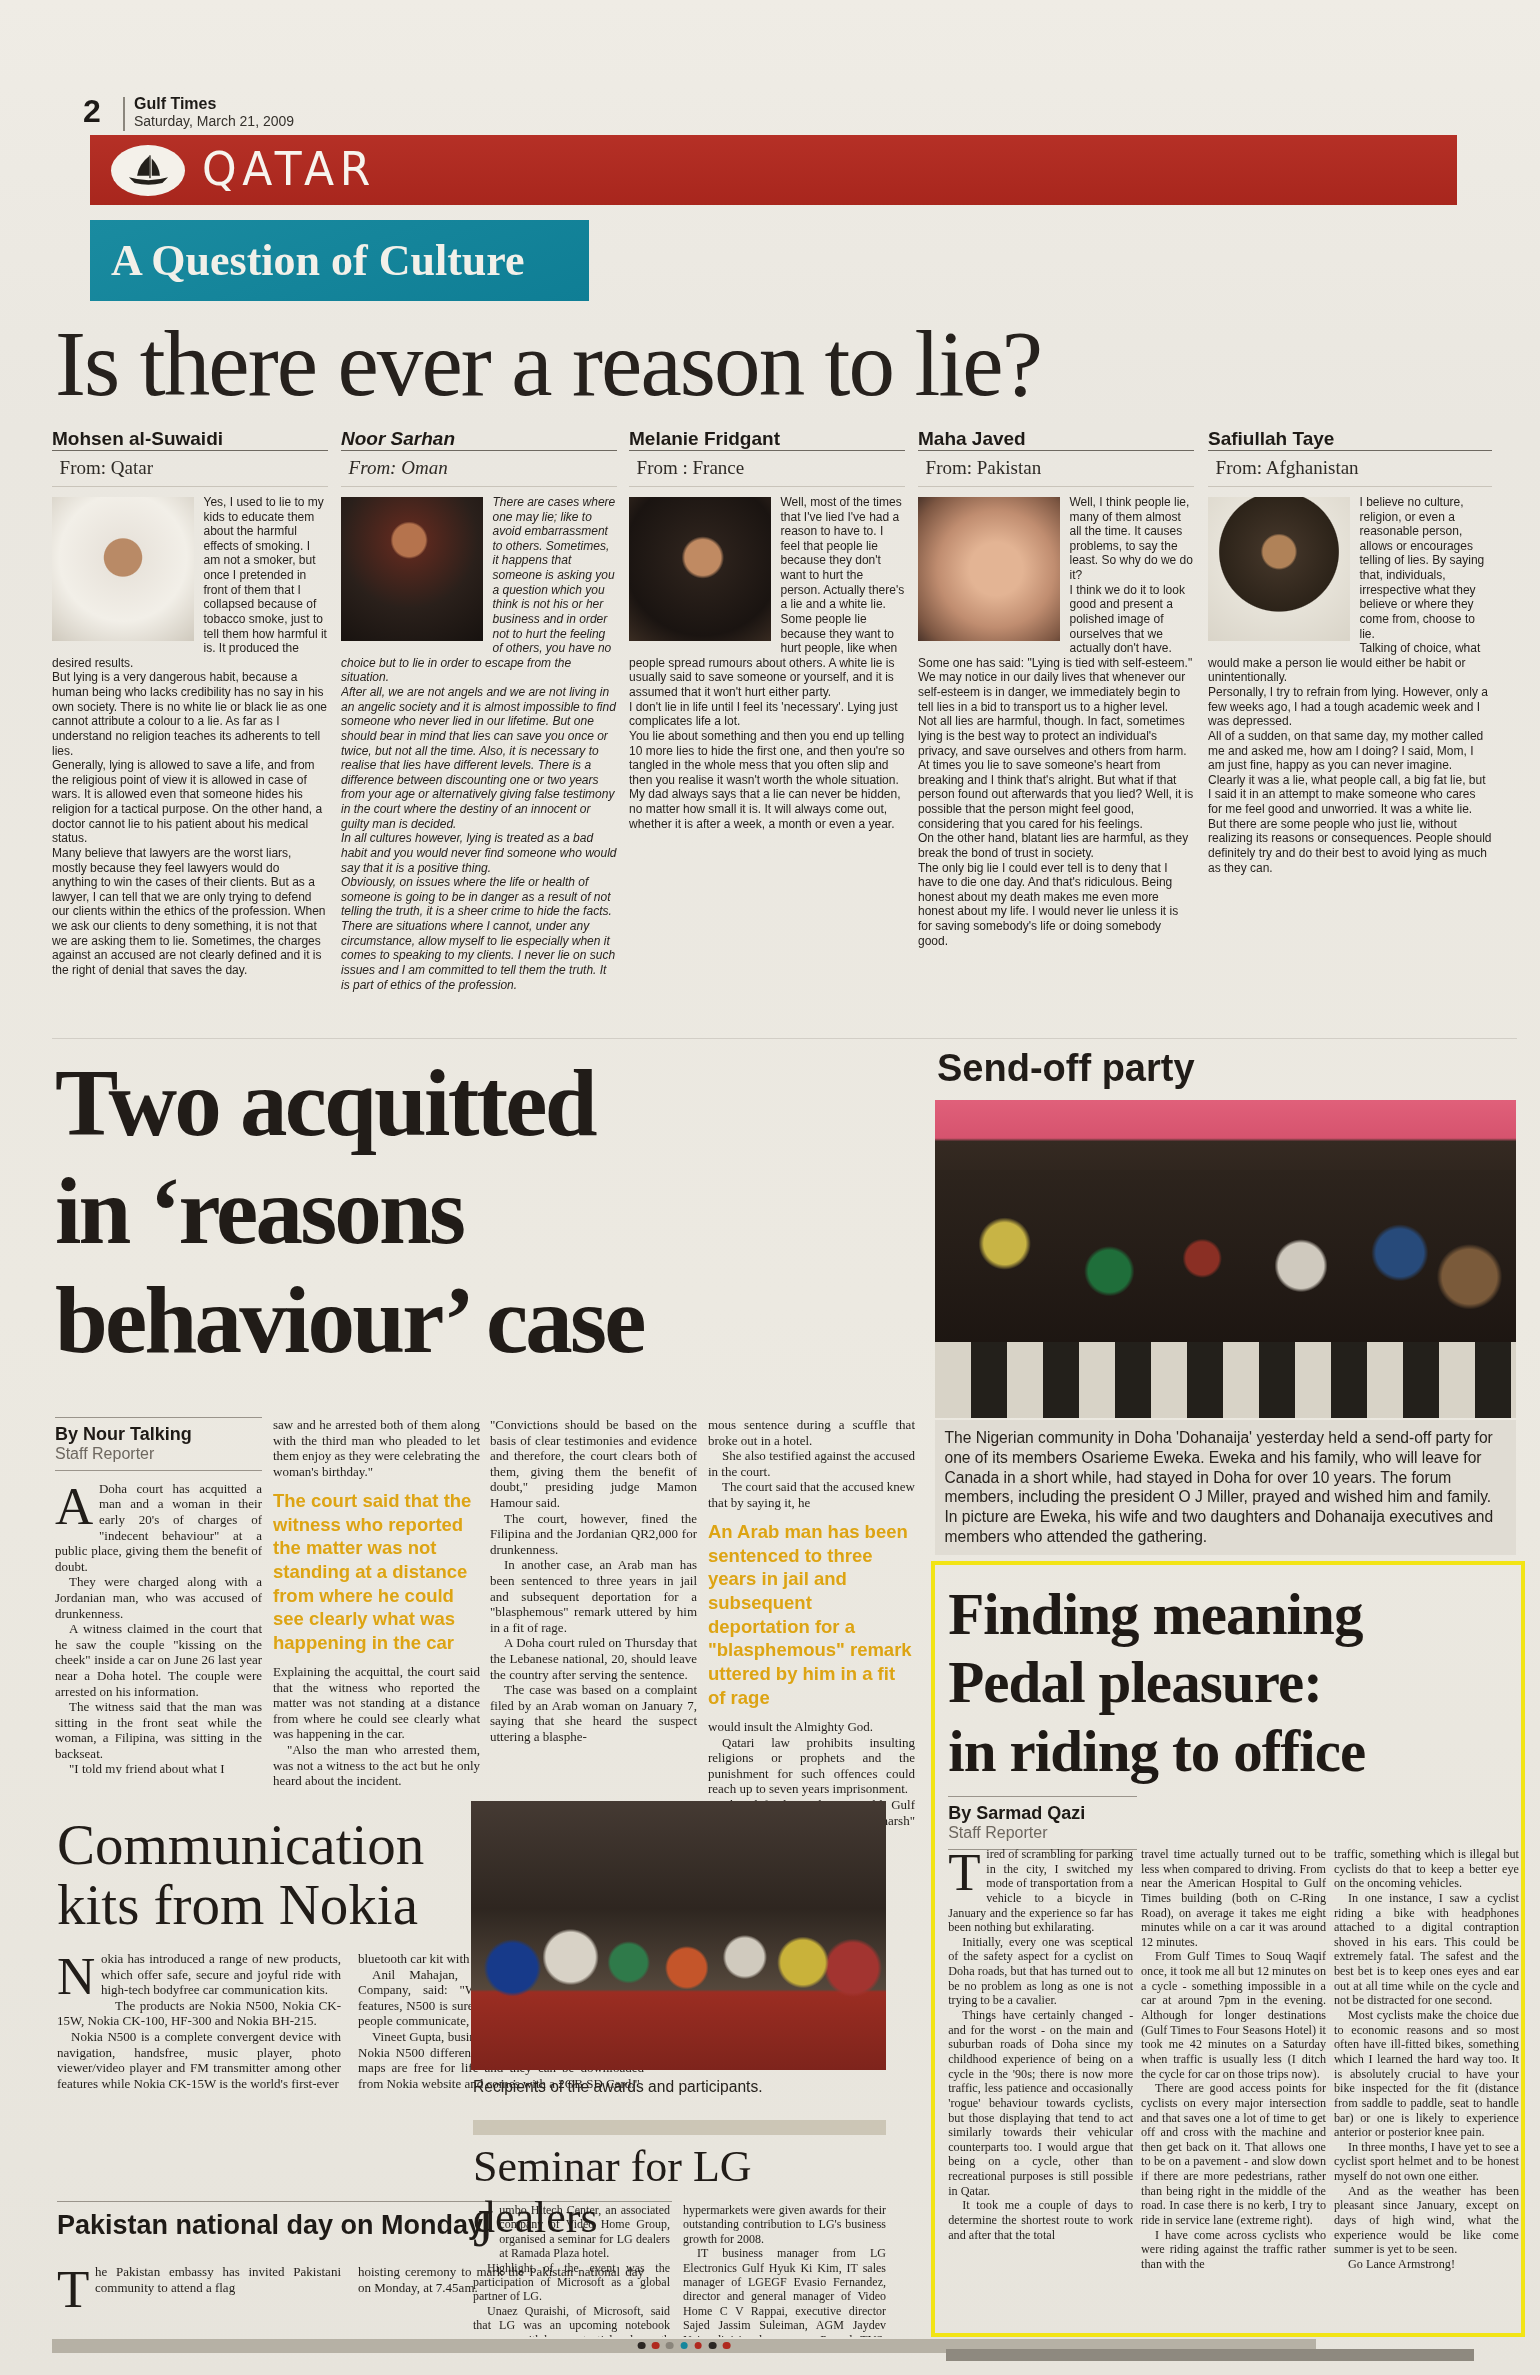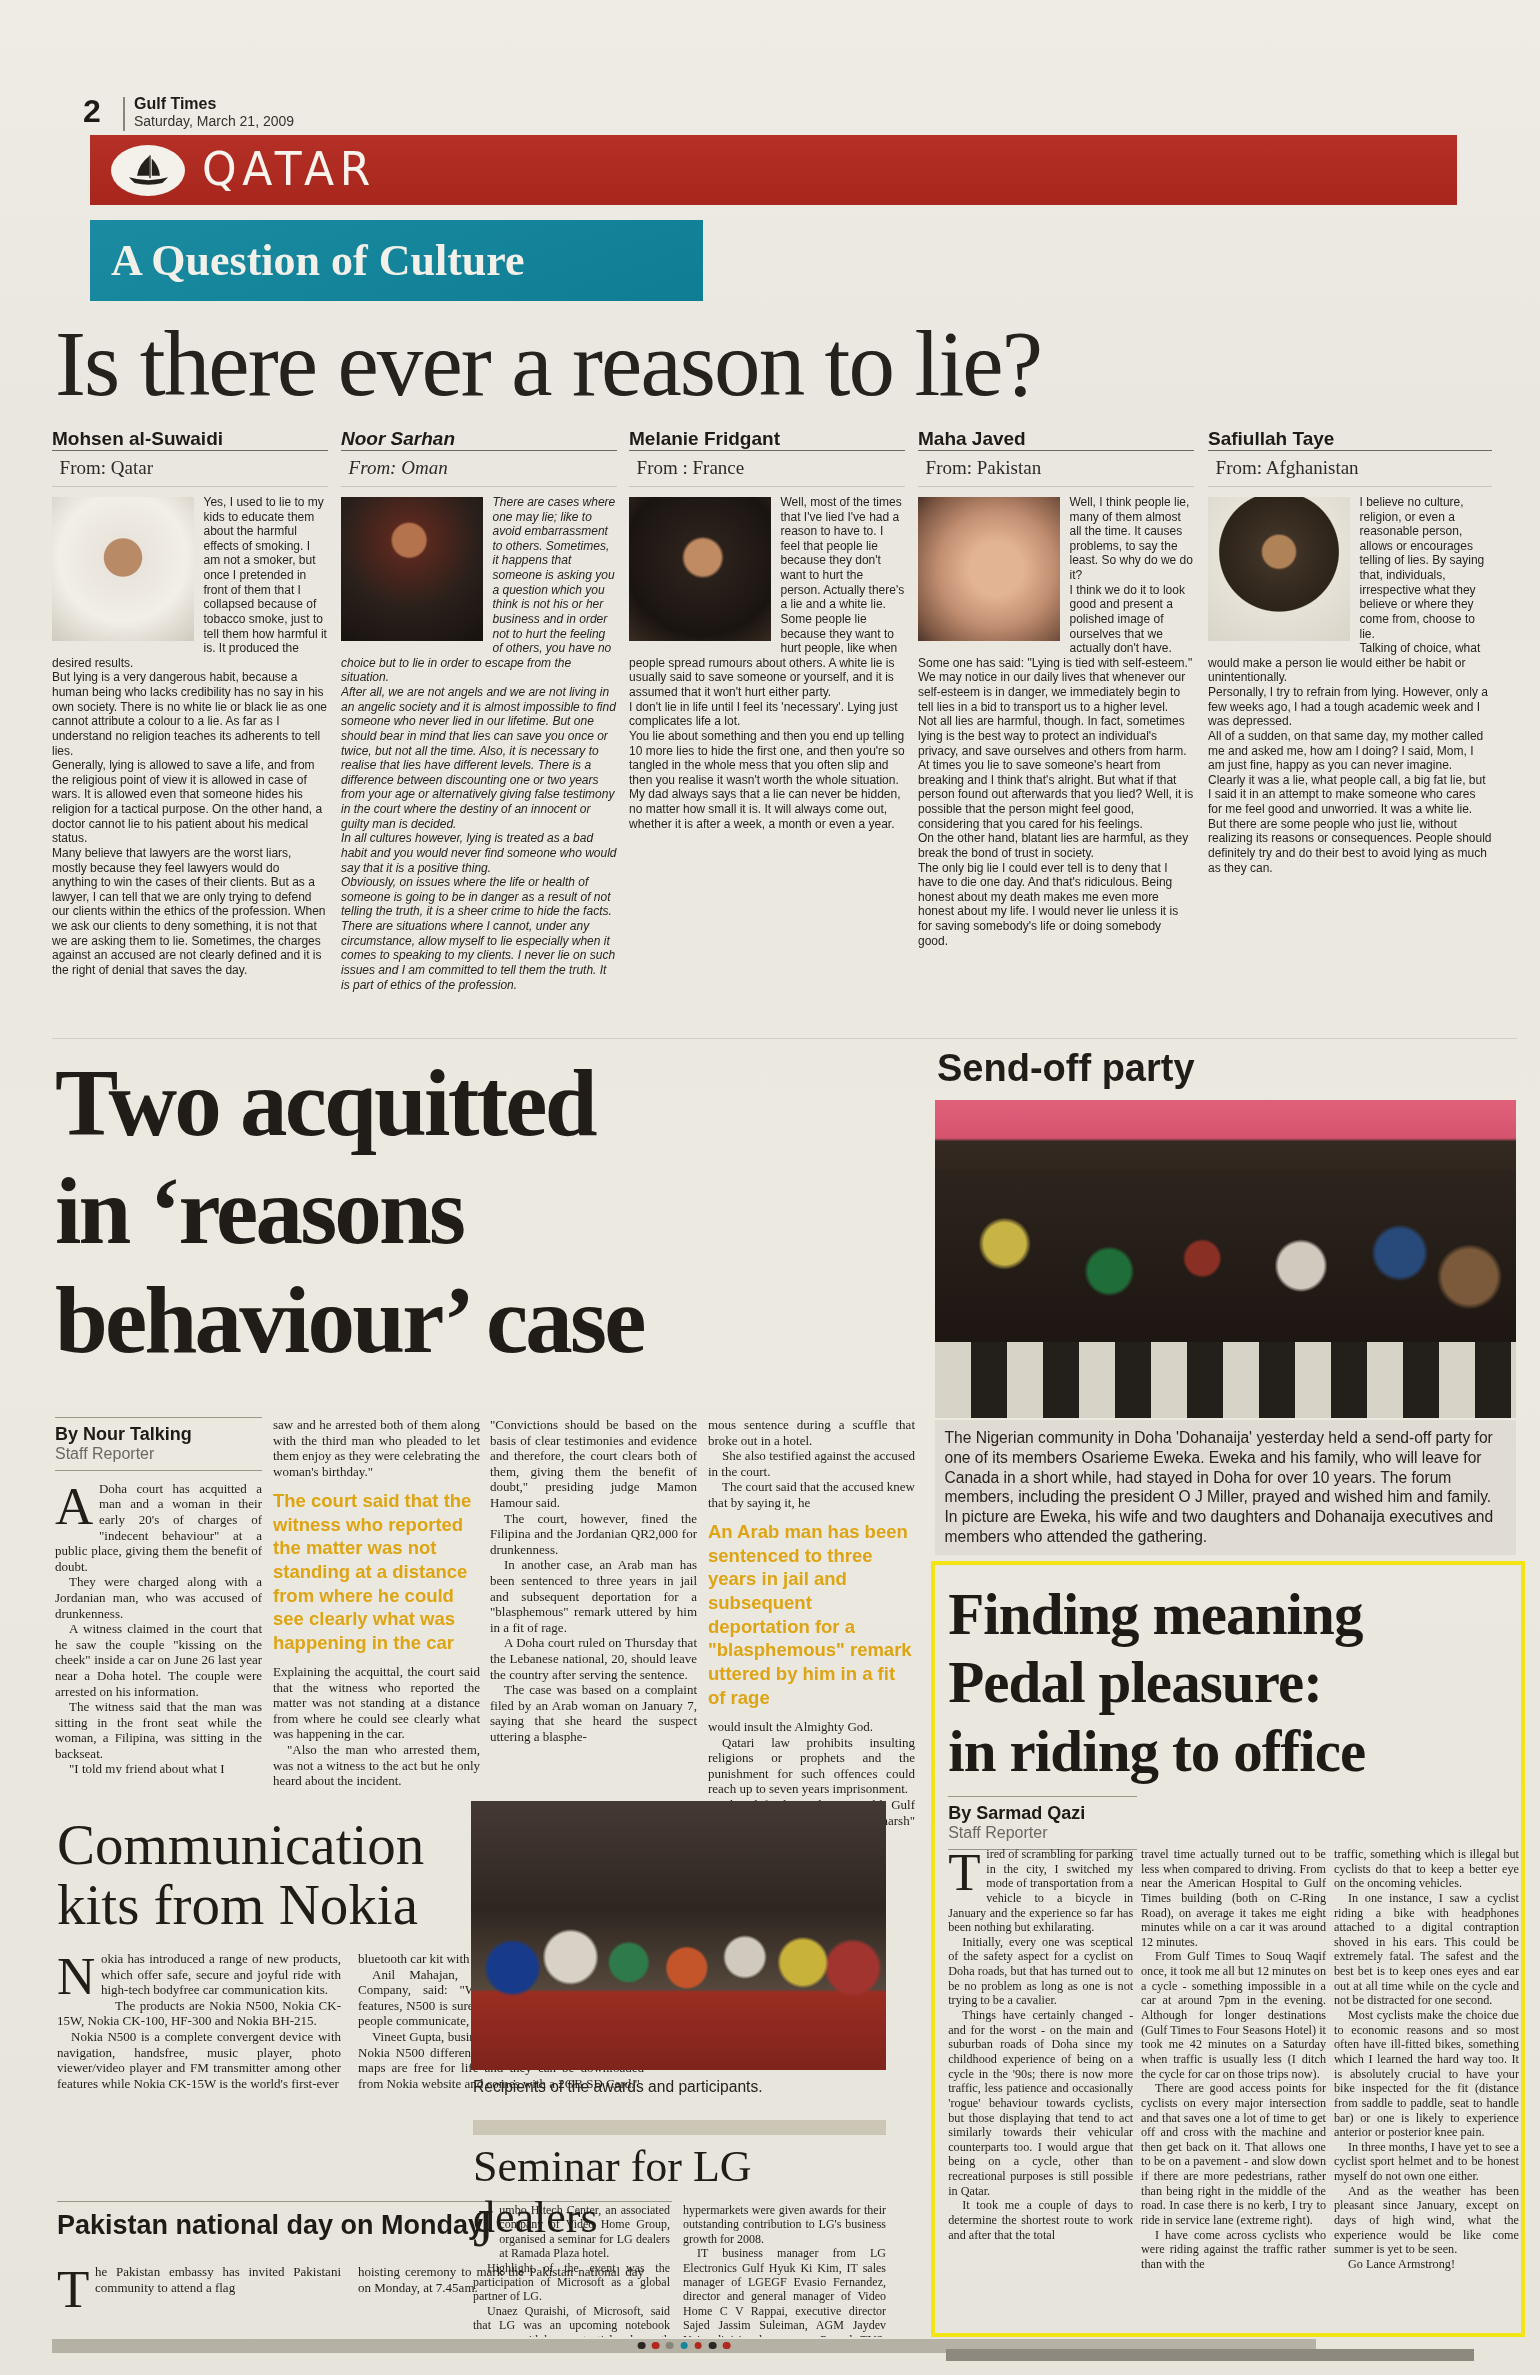--- a/index.html
+++ b/index.html
@@ -8,21 +8,21 @@
     font-family:"Liberation Sans",sans-serif;color:#2a2521;}
   
   .hdr-num{position:absolute;left:83px;top:93px;font-size:32px;font-weight:bold;color:#1d1a17;}
   .hdr-rule{position:absolute;left:123px;top:97px;width:1.9px;height:34px;background:#8b867d;}
   .hdr-pub{position:absolute;left:134px;top:95px;font-size:16px;font-weight:bold;color:#1d1a17;line-height:1.1;}
   .hdr-date{position:absolute;left:134px;top:113px;font-size:14px;color:#35312c;}
   .banner{position:absolute;left:90px;top:135px;width:1367px;height:70px;background:linear-gradient(180deg,#b53026,#a8261d);}
   .banner-oval{position:absolute;left:21px;top:9.5px;width:74px;height:51px;background:#f4f1ea;border-radius:50%;display:flex;align-items:center;justify-content:center;}
   .banner-sec{position:absolute;left:112px;top:7.6px;font-family:"DejaVu Sans",sans-serif;font-weight:400;font-size:44px;letter-spacing:5.7px;color:#f7f4ee;transform:scaleY(1.05);}
   
-  .kicker-box{position:absolute;left:90px;top:220px;width:613px;height:81px;background:linear-gradient(160deg,#1a8ba0,#0f7e95);display:flex;align-items:center;}
+  .kicker-box{position:absolute;left:90px;top:220px;width:499px;height:81px;background:linear-gradient(160deg,#1a8ba0,#0f7e95);display:flex;align-items:center;}
   .kicker-box span{font-family:"Liberation Serif",serif;font-weight:bold;font-size:44px;color:#f2f0e9;padding-left:21px;letter-spacing:0px;text-shadow:0.9px 0.9px 0 #0c6densed;}
   
   .main-headline{position:absolute;left:55px;top:310px;width:1462px;font-family:"Liberation Serif",serif;font-weight:400;font-size:93px;letter-spacing:-1.9px;color:#26211d;white-space:nowrap;}
   
   .colst{position:absolute;top:428px;}
   .colst .nm{font-size:19px;font-weight:bold;color:#1e1a16;padding-bottom:0;border-bottom:1.9px solid #6e6961;}
   .colst .frm{font-family:"Liberation Serif",serif;font-size:19px;color:#2f2b26;padding:5.7px 0 7.6px 7.6px;border-bottom:0.9px solid #c9c4ba;margin-bottom:7.6px;}
   .colst .bod{font-size:12px;line-height:1.22;text-align:left;height:556px;overflow:hidden;color:#27221e;}
   .colst .bod p{margin:0;}
   .headshot{float:left;width:142px;height:144px;margin:1.9px 9.5px 3.8px 0;}

